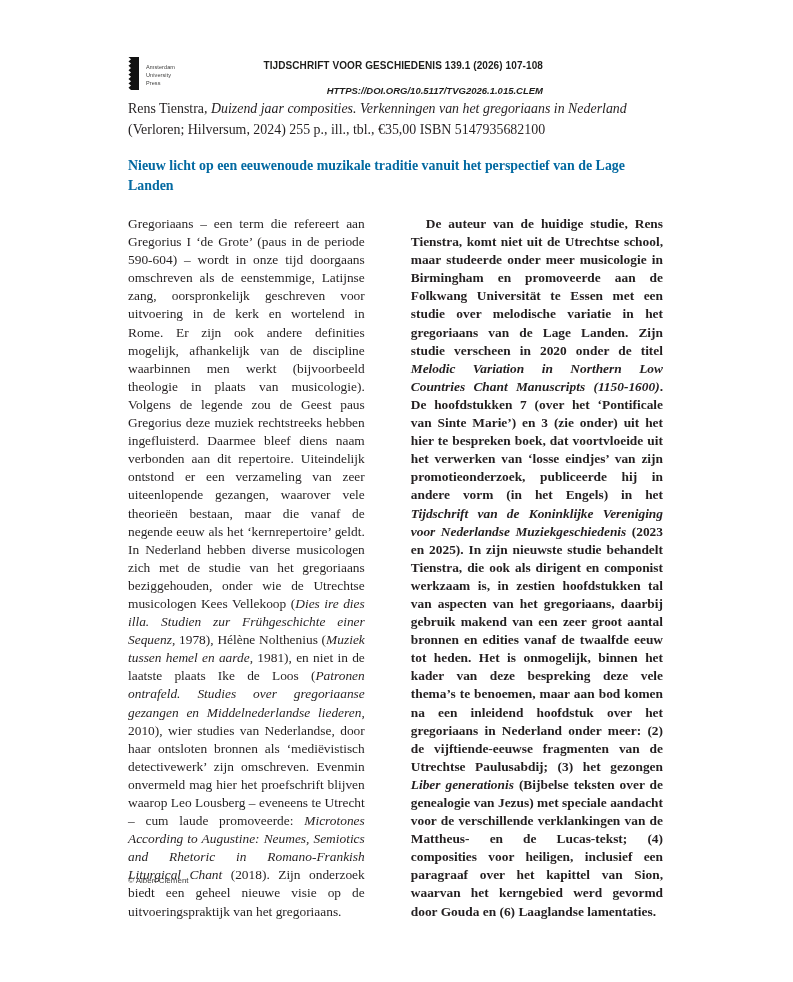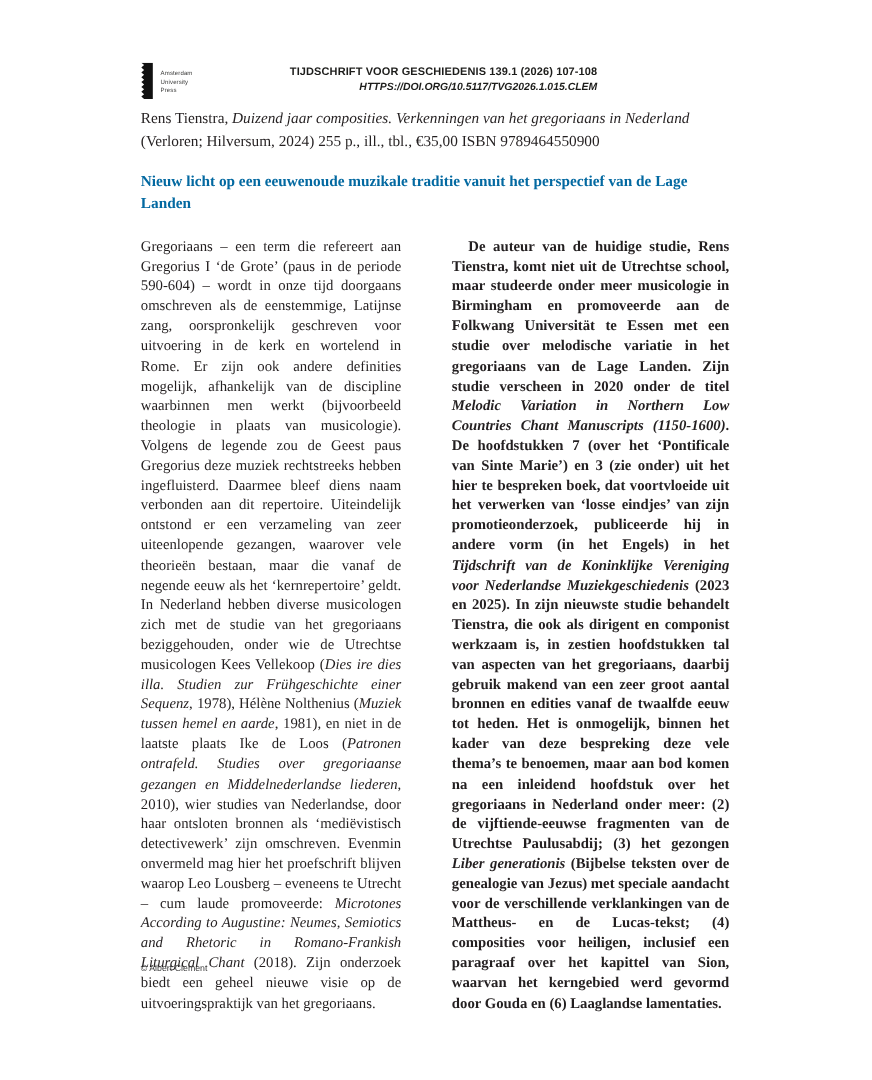--- a/index.html
+++ b/index.html
@@ -21,21 +21,21 @@
     font-size: 5.5px; line-height: 8px; color: #3c3c3b;
     padding-top: 6px; letter-spacing: 0.1px;
   }
 
   
   .header-journal {
     position: absolute; top: 60px; right: 131px; text-align: right;
     font-family: "Liberation Sans", sans-serif; font-weight: 700; color: #1d1d1b;
   }
   .header-journal .line1 { font-size: 10px; letter-spacing: 0.1px; }
-  .header-journal .line2 { font-size: 9.5px; font-style: italic; margin-top: 3px; }
+  .header-journal .line2 { font-size: 9.5px; font-style: italic; margin-top: 14px; }
 
   .page-number {
     position: absolute; top: 69px; left: 724px;
     font-size: 13.5px; color: #4d7c0f;
   }
 
   
   .citation {
     position: absolute; left: 128px; top: 99px; width: 535px;
     font-size: 13.9px; line-height: 20.5px; margin: 0;
@@ -85,21 +85,21 @@
     </div>
   </div>
 
   <div class="header-journal">
     <div class="line1">TIJDSCHRIFT VOOR GESCHIEDENIS 139.1 (2026) 107-108</div>
     <div class="line2">HTTPS://DOI.ORG/10.5117/TVG2026.1.015.CLEM</div>
   </div>
 
   <div class="page-number">107</div>
 
-  <p class="citation"><span>Rens Tienstra, </span><span class="it">Duizend jaar composities. Verkenningen van het gregoriaans in Nederland</span><span> (Verloren; Hilversum, 2024) 255 p., ill., tbl., €35,00 ISBN 9789464550900</span></p>
+  <p class="citation"><span>Rens Tienstra, </span><span class="it">Duizend jaar composities. Verkenningen van het gregoriaans in Nederland</span><span> (Verloren; Hilversum, 2024) 255 p., ill., tbl., €35,00 ISBN 5147935682100</span></p>
 
   <h1 class="review-heading">Nieuw licht op een eeuwenoude muzikale traditie vanuit het perspectief van de Lage Landen</h1>
 
   <div class="columns">
     <div class="col col-left"><span>Gregoriaans – een term die refereert aan Gregorius I ‘de Grote’ (paus in de periode 590-604) – wordt in onze tijd doorgaans omschreven als de eenstemmige, Latijnse zang, oorspronkelijk geschreven voor uitvoering in de kerk en wortelend in Rome. Er zijn ook andere definities mogelijk, afhankelijk van de discipline waarbinnen men werkt (bijvoorbeeld theologie in plaats van musicologie). Volgens de legende zou de Geest paus Gregorius deze muziek rechtstreeks hebben ingefluisterd. Daarmee bleef diens naam verbonden aan dit repertoire. Uiteindelijk ontstond er een verzameling van zeer uiteenlopende gezangen, waarover vele theorieën bestaan, maar die vanaf de negende eeuw als het ‘kernrepertoire’ geldt. In Nederland hebben diverse musicologen zich met de studie van het gregoriaans beziggehouden, onder wie de Utrechtse musicologen Kees Vellekoop (</span><span class="it">Dies ire dies illa. Studien zur Frühgeschichte einer Sequenz</span><span>, 1978), Hélène Nolthenius (</span><span class="it">Muziek tussen hemel en aarde</span><span>, 1981), en niet in de laatste plaats Ike de Loos (</span><span class="it">Patronen ontrafeld. Studies over gregoriaanse gezangen en Middelnederlandse liederen</span><span>, 2010), wier studies van Nederlandse, door haar ontsloten bronnen als ‘mediëvistisch detectivewerk’ zijn omschreven. Evenmin onvermeld mag hier het proefschrift blijven waarop Leo Lousberg – eveneens te Utrecht – cum laude promoveerde: </span><span class="it">Microtones According to Augustine: Neumes, Semiotics and Rhetoric in Romano-Frankish Liturgical Chant</span><span> (2018). Zijn onderzoek biedt een geheel nieuwe visie op de uitvoeringspraktijk van het gregoriaans.</span></div>
     <div class="col col-right"><span>De auteur van de huidige studie, Rens Tienstra, komt niet uit de Utrechtse school, maar studeerde onder meer musicologie in Birmingham en promoveerde aan de Folkwang Universität te Essen met een studie over melodische variatie in het gregoriaans van de Lage Landen. Zijn studie verscheen in 2020 onder de titel </span><span class="it">Melodic Variation in Northern Low Countries Chant Manuscripts (1150-1600)</span><span>. De hoofdstukken 7 (over het ‘Pontificale van Sinte Marie’) en 3 (zie onder) uit het hier te bespreken boek, dat voortvloeide uit het verwerken van ‘losse eindjes’ van zijn promotieonderzoek, publiceerde hij in andere vorm (in het Engels) in het </span><span class="it">Tijdschrift van de Koninklijke Vereniging voor Nederlandse Muziekgeschiedenis</span><span> (2023 en 2025). In zijn nieuwste studie behandelt Tienstra, die ook als dirigent en componist werkzaam is, in zestien hoofdstukken tal van aspecten van het gregoriaans, daarbij gebruik makend van een zeer groot aantal bronnen en edities vanaf de twaalfde eeuw tot heden. Het is onmogelijk, binnen het kader van deze bespreking deze vele thema’s te benoemen, maar aan bod komen na een inleidend hoofdstuk over het gregoriaans in Nederland onder meer: (2) de vijftiende-eeuwse fragmenten van de Utrechtse Paulusabdij; (3) het gezongen </span><span class="it">Liber generationis</span><span> (Bijbelse teksten over de genealogie van Jezus) met speciale aandacht voor de verschillende verklankingen van de Mattheus- en de Lucas-tekst; (4) composities voor heiligen, inclusief een paragraaf over het kapittel van Sion, waarvan het kerngebied werd gevormd door Gouda en (6) Laaglandse lamentaties.</span></div>
   </div>
 
   <div class="footer">
     <div class="copyright">© Albert Clement</div>

